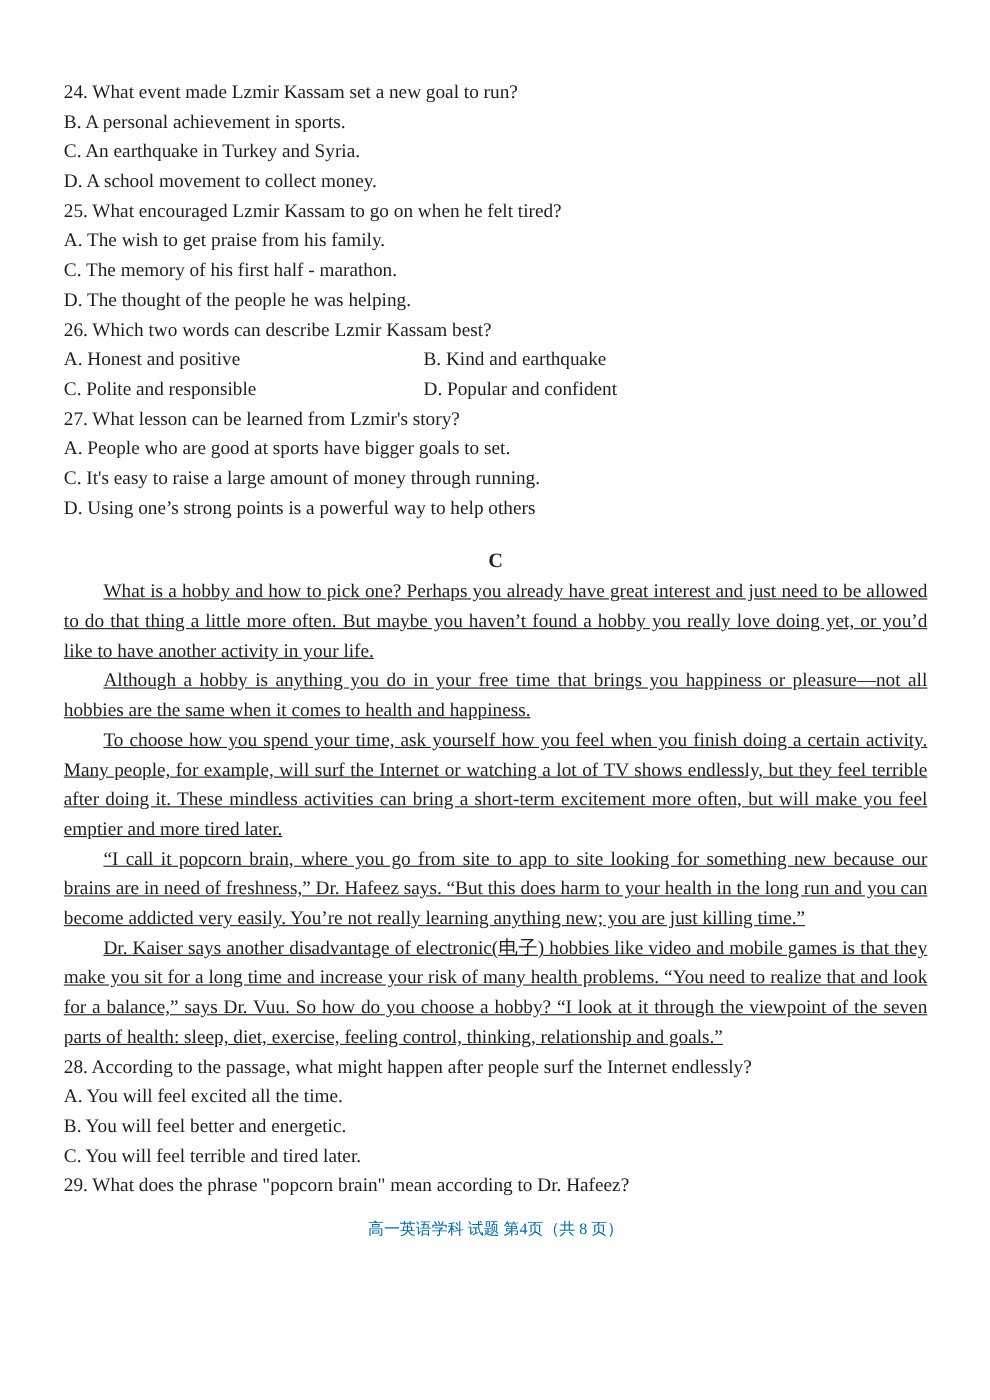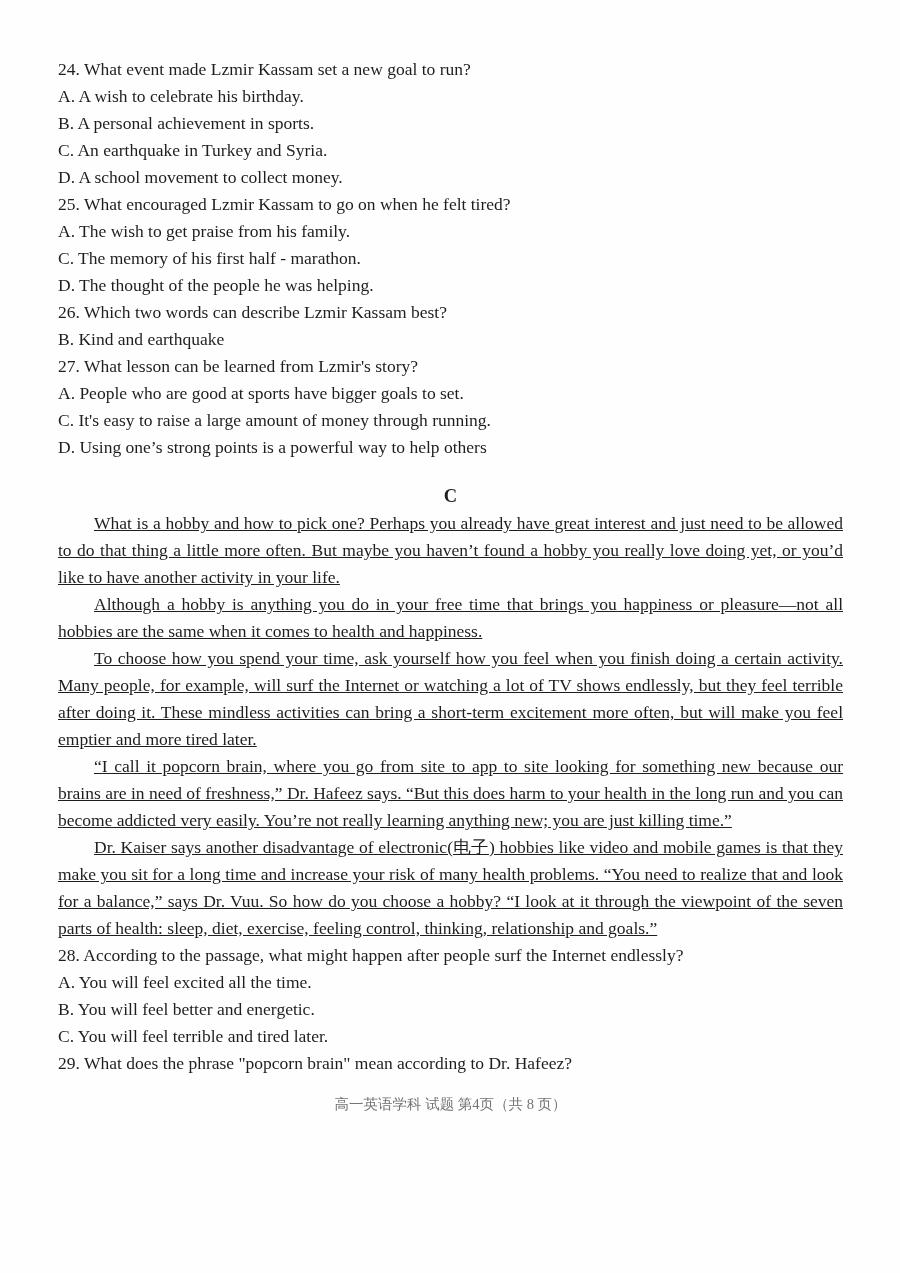--- a/index.html
+++ b/index.html
@@ -10,21 +10,21 @@
   .page {
     position: relative;
     width: 900px;
     height: 1273px;
     background: #fefefe;
     color: #1e1e1e;
     font-family: "Liberation Serif", "DejaVu Serif", serif;
     font-size: 17.5px;
     line-height: 27px;
     box-sizing: border-box;
-    padding: 56px 57px 0 58px;
+    padding: 70px 57px 0 58px;
     overflow: hidden;
   }
   .line {
     white-space: nowrap;
   }
   .q-text {
     white-space: nowrap;
   }
   .opt-row {
     display: flex;
@@ -42,42 +42,46 @@
   .para {
     text-align: justify;
     text-indent: 36px;
     text-decoration: underline;
   }
   .footer {
     text-align: center;
     font-size: 14.5px;
     margin-top: 14px;
     font-family: "Liberation Serif", "DejaVu Serif", serif;
-    color: #737373;
+    color: #0369a1;
   }
 </style>
 </head>
 <body>
 
 <div class="page">
 
   <div class="q-text">24. What event made Lzmir Kassam set a new goal to run?</div>
-  <div class="line">A. A wish to celebrate his birthday.</div>
   <div class="line">B. A personal achievement in sports.</div>
   <div class="line">C. An earthquake in Turkey and Syria.</div>
   <div class="line">D. A school movement to collect money.</div>
 
   <div class="q-text">25. What encouraged Lzmir Kassam to go on when he felt tired?</div>
   <div class="line">A. The wish to get praise from his family.</div>
   <div class="line">C. The memory of his first half - marathon.</div>
   <div class="line">D. The thought of the people he was helping.</div>
 
   <div class="q-text">26. Which two words can describe Lzmir Kassam best?</div>
   <div class="opt-row">
+    <span class="opt-col-a">A. Honest and positive</span>
     <span>B. Kind and earthquake</span>
+  </div>
+  <div class="opt-row">
+    <span class="opt-col-a">C. Polite and responsible</span>
+    <span>D. Popular and confident</span>
   </div>
 
   <div class="q-text">27. What lesson can be learned from Lzmir's story?</div>
   <div class="line">A. People who are good at sports have bigger goals to set.</div>
   <div class="line">C. It's easy to raise a large amount of money through running.</div>
   <div class="line">D. Using one’s strong points is a powerful way to help others</div>
 
   <div class="section-heading">C</div>
   <div class="para">What is a hobby and how to pick one? Perhaps you already have great interest and just need to be allowed to do that thing a little more often. But maybe you haven’t found a hobby you really love doing yet, or you’d like to have another activity in your life.</div>
   <div class="para">Although a hobby is anything you do in your free time that brings you happiness or pleasure—not all hobbies are the same when it comes to health and happiness.</div>

